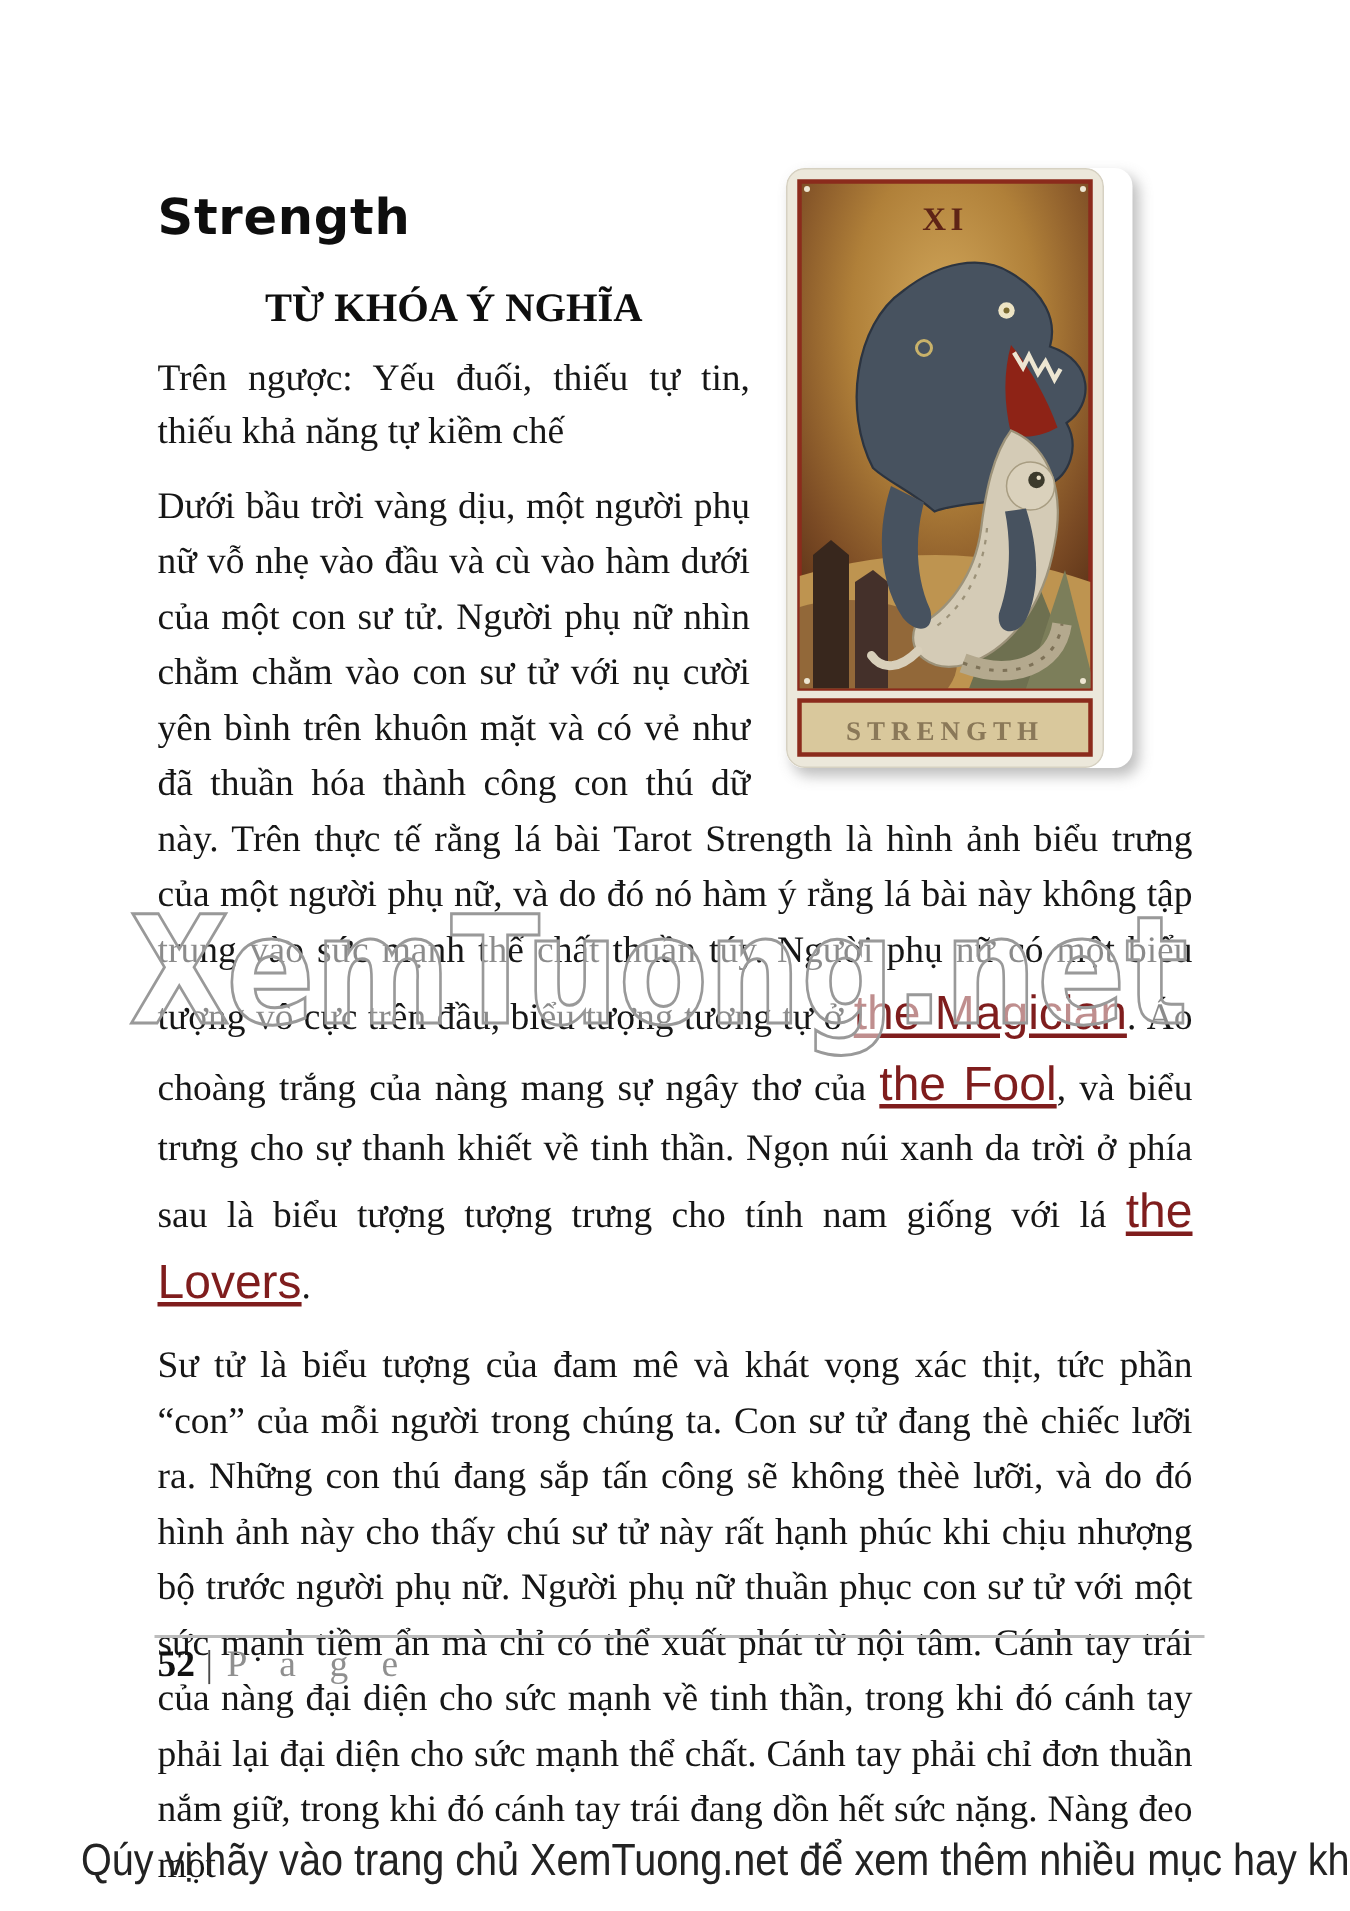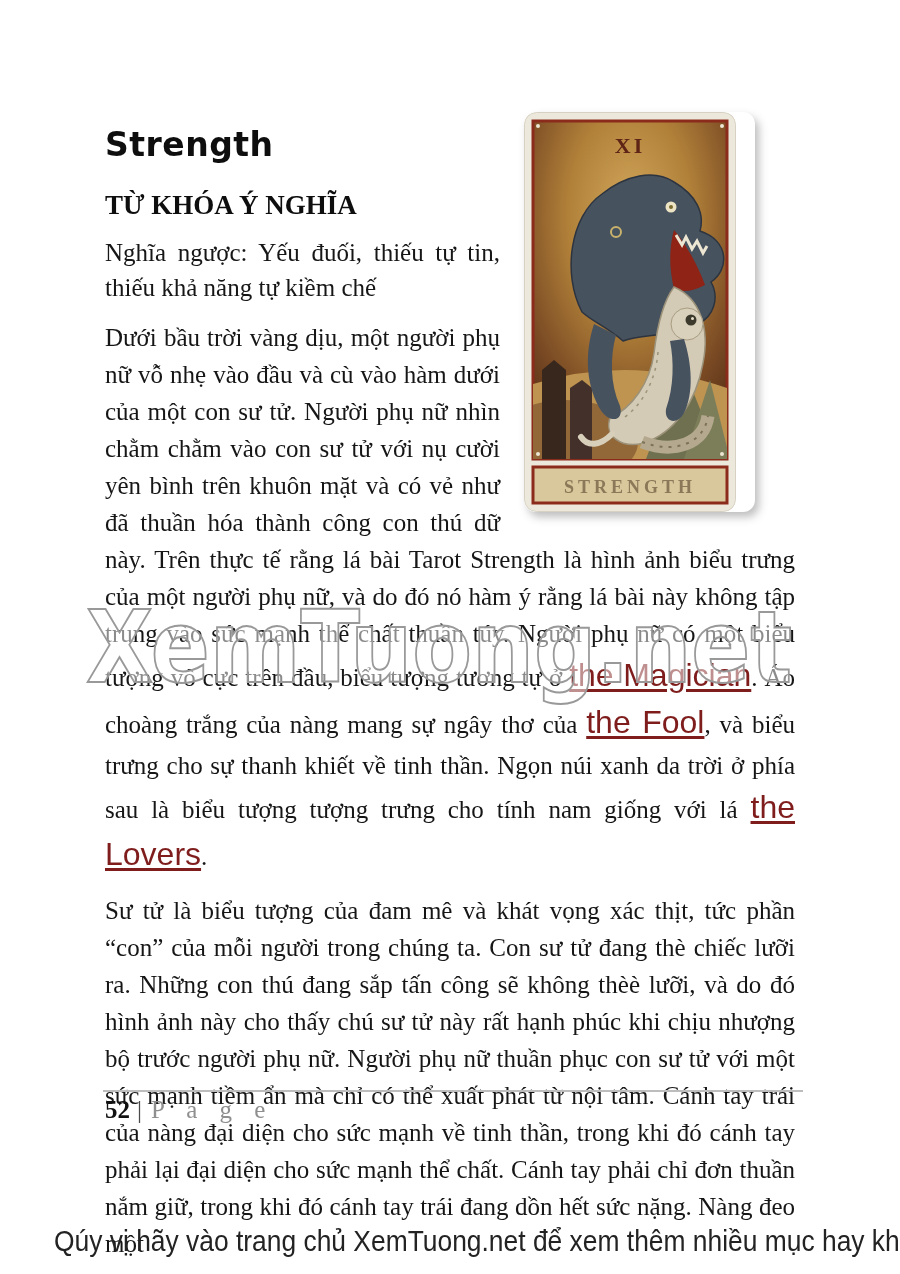--- a/index.html
+++ b/index.html
@@ -15,21 +15,21 @@
     border-radius:12px; box-shadow:4px 5px 9px rgba(110,110,110,.45);
   }
   .tarot-card svg { display:block; border-radius:12px; }
 
   h1.title {
     font-family:"DejaVu Sans","Liberation Sans",sans-serif;
     font-size:33px; font-weight:bold; letter-spacing:.5px;
     color:#0e0e0e; margin:13px 0 0 0;
   }
   h2.sect {
-    font-size:27px; font-weight:bold; color:#0e0e0e; margin:26px 0 0 0;
+    font-size:27px; font-weight:bold; color:#0e0e0e; margin:26px 0 0 0;text-align:center;
   }
   p.body {
     font-size:25px; line-height:1.48; text-align:justify;
     margin:14px 0 0 0; color:#161616;
   }
   p.kw { line-height:1.4; }
   a.inline-link {
     color:#7f1d1d; font-family:"Liberation Sans",sans-serif; font-size:32px;
     text-decoration:underline; text-underline-offset:3px; cursor:pointer;
   }
@@ -121,21 +121,21 @@
           <circle cx="198" cy="342" r="2" fill="#ede6d2"></circle>
 
         <rect x="9" y="355" width="194" height="36" fill="#d9c89c" stroke="#8b2b1c" stroke-width="3"></rect>
         <text x="106" y="381" text-anchor="middle" font-family="Liberation Serif, serif" font-weight="bold" font-size="18" letter-spacing="4" fill="#8a7858">STRENGTH</text>
       </svg>
     </div>
 
     <h1 class="title">Strength</h1>
 
     <h2 class="sect">TỪ KHÓA Ý NGHĨA</h2>
-    <p class="body kw">Nghĩa ngược: Yếu đuối, thiếu tự tin, thiếu khả năng tự kiềm chế</p>
+    <p class="body kw">Trên ngược: Yếu đuối, thiếu tự tin, thiếu khả năng tự kiềm chế</p>
 
 
     <p class="body"><span>Dưới bầu trời vàng dịu, một người phụ nữ vỗ nhẹ vào đầu và cù vào hàm dưới của một con sư tử. Người phụ nữ nhìn chằm chằm vào con sư tử với nụ cười yên bình trên khuôn mặt và có vẻ như đã thuần hóa thành công con thú dữ này. Trên thực tế rằng lá bài Tarot Strength là hình ảnh biểu trưng của một người phụ nữ, và do đó nó hàm ý rằng lá bài này không tập trung vào sức mạnh thể chất thuần túy. Người phụ nữ có một biểu tượng vô cực trên đầu, biểu tượng tương tự ở </span><a class="inline-link">the Magician</a><span>. Áo choàng trắng của nàng mang sự ngây thơ của </span><a class="inline-link">the Fool</a><span>, và biểu trưng cho sự thanh khiết về tinh thần. Ngọn núi xanh da trời ở phía sau là biểu tượng tượng trưng cho tính nam giống với lá </span><a class="inline-link">the Lovers</a><span>.</span></p>
 
     <p class="body">Sư tử là biểu tượng của đam mê và khát vọng xác thịt, tức phần “con” của mỗi người trong chúng ta. Con sư tử đang thè chiếc lưỡi ra. Những con thú đang sắp tấn công sẽ không thèè lưỡi, và do đó hình ảnh này cho thấy chú sư tử này rất hạnh phúc khi chịu nhượng bộ trước người phụ nữ. Người phụ nữ thuần phục con sư tử với một sức mạnh tiềm ẩn mà chỉ có thể xuất phát từ nội tâm. Cánh tay trái của nàng đại diện cho sức mạnh về tinh thần, trong khi đó cánh tay phải lại đại diện cho sức mạnh thể chất. Cánh tay phải chỉ đơn thuần nắm giữ, trong khi đó cánh tay trái đang dồn hết sức nặng. Nàng đeo một</p>
   </div>
 
   <svg class="watermark" width="724" height="165" viewBox="0 0 724 165" xmlns="http://www.w3.org/2000/svg">
     <text x="2" y="116" textLength="706" lengthAdjust="spacingAndGlyphs" font-family="DejaVu Sans, Liberation Sans, sans-serif" font-weight="bold" font-size="100" fill="rgba(255,255,255,0.5)" stroke="#999999" stroke-width="2">XemTuong.net</text>
   </svg>

